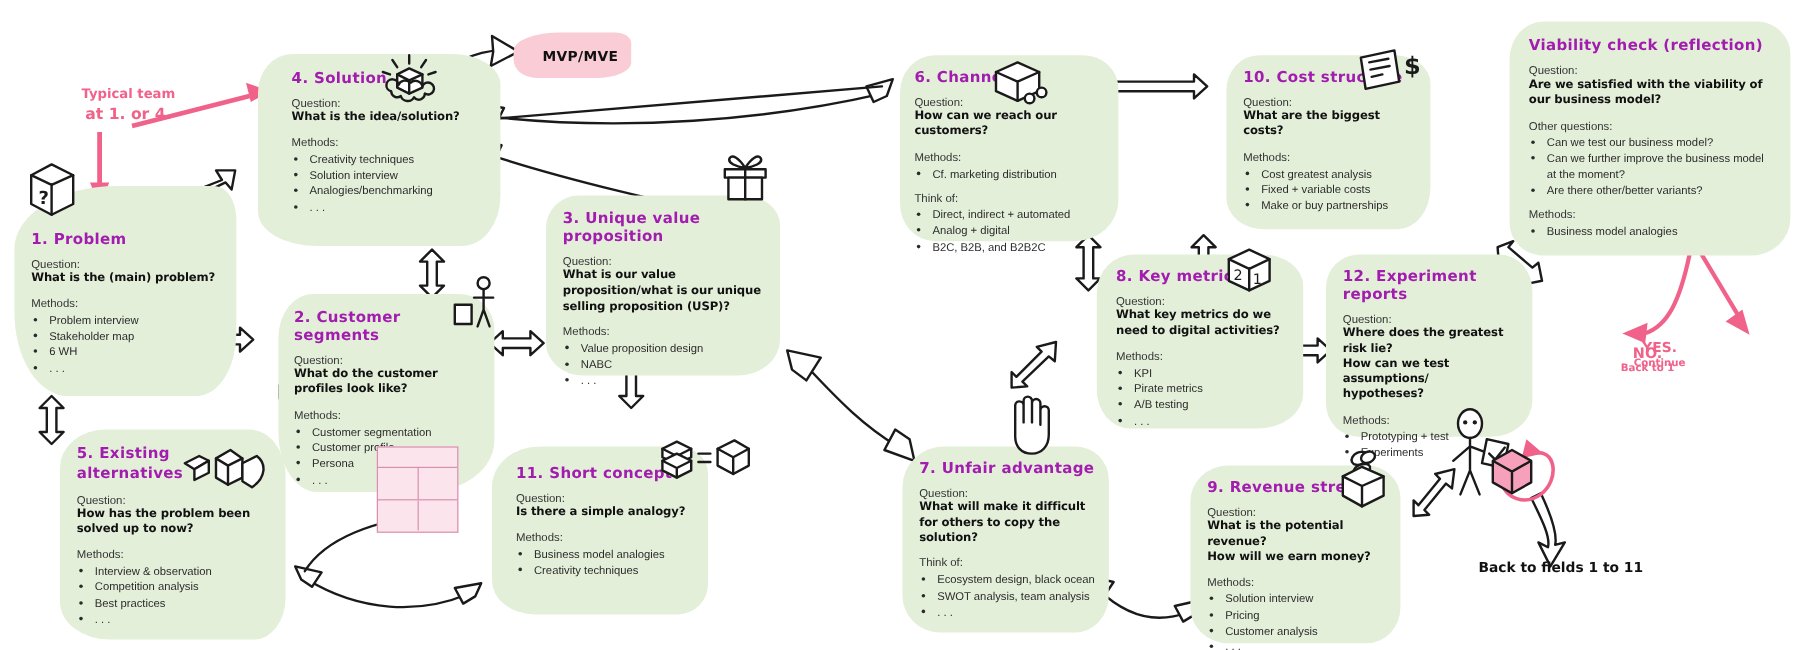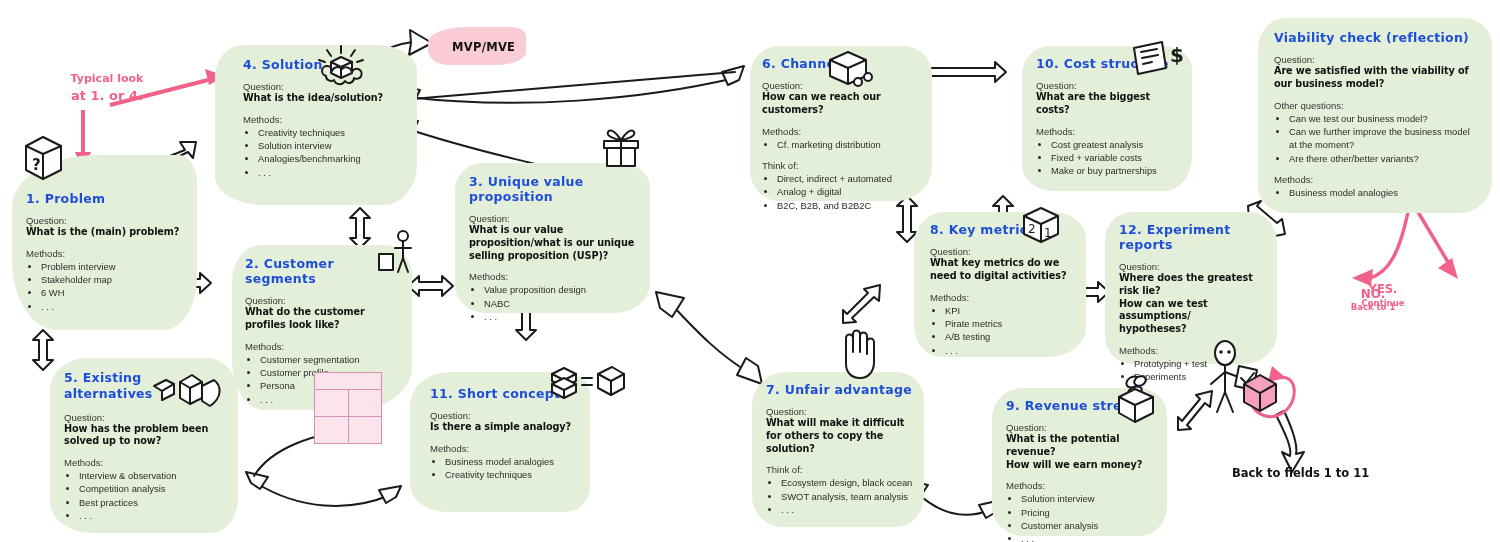--- a/index.html
+++ b/index.html
@@ -5,21 +5,21 @@
   html,body{margin:0;padding:0;}
   body{
     width:1500px;height:542px;overflow:hidden;background:#ffffff;
     font-family:"Liberation Sans", sans-serif;
     position:relative;
   }
   #canvas{position:absolute;inset:0;width:1500px;height:542px;}
   .card{position:absolute;box-sizing:border-box;}
   .card .blob{position:absolute;inset:0;background:#e4efda;}
   .card .inner{position:relative;padding:0;}
-  .ttl{font-weight:bold;font-size:12.5px;color:#1d4ed8;letter-spacing:.3px;
+  .ttl{font-weight:bold;font-size:12.5px;color:#a21caf;letter-spacing:.3px;
        font-family:"DejaVu Sans", sans-serif;}
   .lbl{font-size:9.5px;color:#333;margin-top:9px;}
   .q{font-size:9.7px;font-weight:bold;color:#111;line-height:1.32;
      font-family:"DejaVu Sans", sans-serif;letter-spacing:-.1px;}
   ul.meth{margin:1px 0 0 0;padding-left:15px;list-style:disc;}
   ul.meth li{font-size:9.4px;color:#2b2b2b;line-height:1.42;}
   .pink-txt{color:#f0628a;font-weight:bold;font-family:"DejaVu Sans",sans-serif;}
   .blk-txt{color:#111;font-weight:bold;font-family:"DejaVu Sans",sans-serif;}
   svg{overflow:visible;}
   .ink{fill:none;stroke:#1a1a1a;stroke-width:2;stroke-linecap:round;stroke-linejoin:round;}
@@ -201,21 +201,21 @@
   <path class="ink" d="M26,2 L26,9 M12,6 L16,12 M40,6 L36,12 M4,16 L10,18 M48,16 L42,18"></path>
   <path class="inkf" d="M16,18 L26,13 L37,18 L37,29 L26,34 L16,29 Z"></path>
   <path class="ink" d="M16,18 L26,23 L37,18 M26,23 L26,34"></path>
   <path class="ink" d="M11,32 a5,5 0 1,1 6,-5 a6,6 0 0,1 10,-2 a6,6 0 0,1 10,3 a5,5 0 1,1 2,6 a5,5 0 0,1 -9,3 a6,6 0 0,1 -11,-1 a5,5 0 0,1 -8,-4 Z"></path>
 </svg>
 
 <div style="position:absolute;left:428px;top:27px;width:98px;height:38px;background:#f9ccd6;border-radius:40% 14% 30% 20% / 40% 24% 34% 40%;"></div>
 <div class="blk-txt" style="position:absolute;left:452px;top:40px;font-size:11.5px;letter-spacing:.3px;">MVP/MVE</div>
 
 <div style="position:absolute;left:52px;top:72px;width:110px;text-align:center;line-height:1.35;">
-  <div class="pink-txt" style="font-size:11px;">Typical look</div>
+  <div class="pink-txt" style="font-size:11px;">Typical team</div>
   <div class="pink-txt" style="font-size:13px;">at 1. or 4.</div>
 </div>
 
 <div class="card" style="left:232px;top:245px;width:180px;height:165px;">
   <div class="blob" style="border-radius:16% 16% 32% 18% / 22% 18% 26% 30%;"></div>
   <div class="inner" style="padding:11px 10px 0 13px;">
     <div class="ttl">2. Customer segments</div>
     <div class="lbl">Question:</div>
     <div class="q">What do the customer profiles look like?</div>
     <div class="lbl">Methods:</div>

